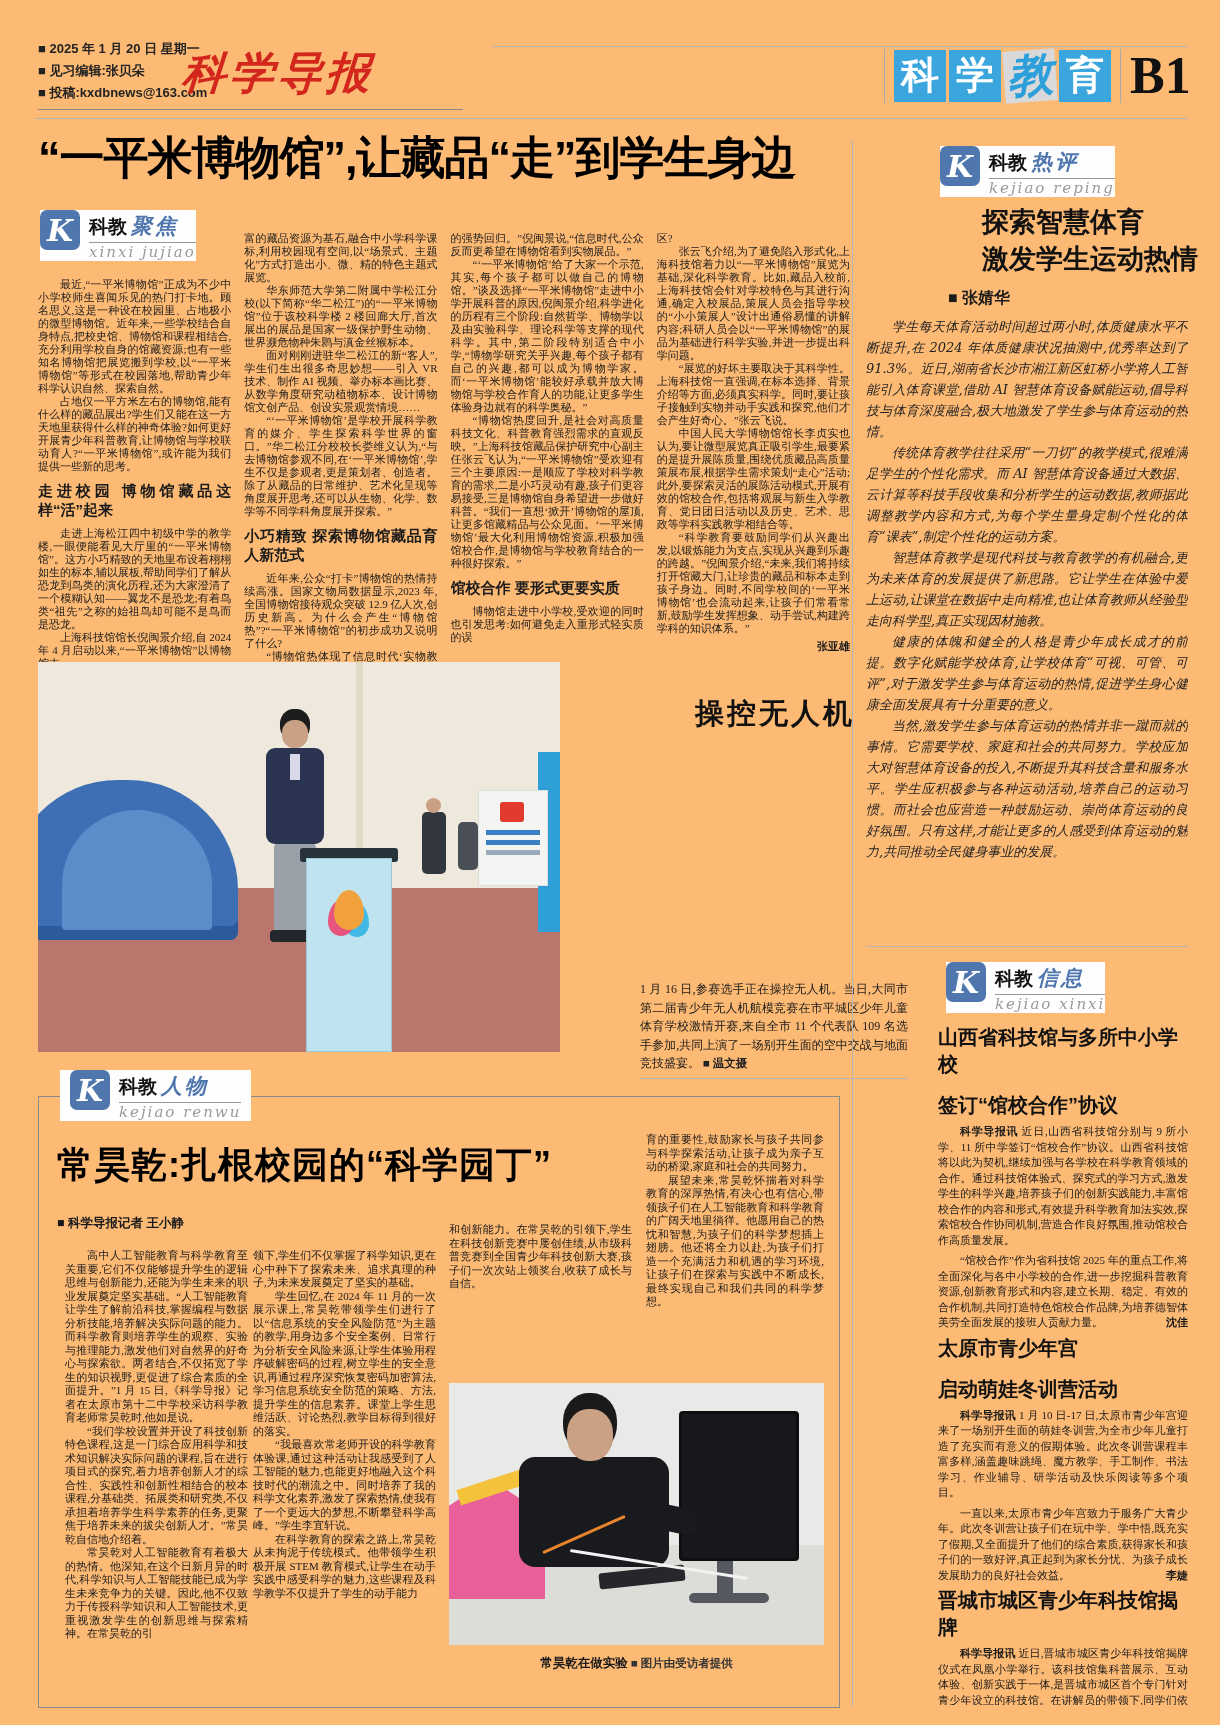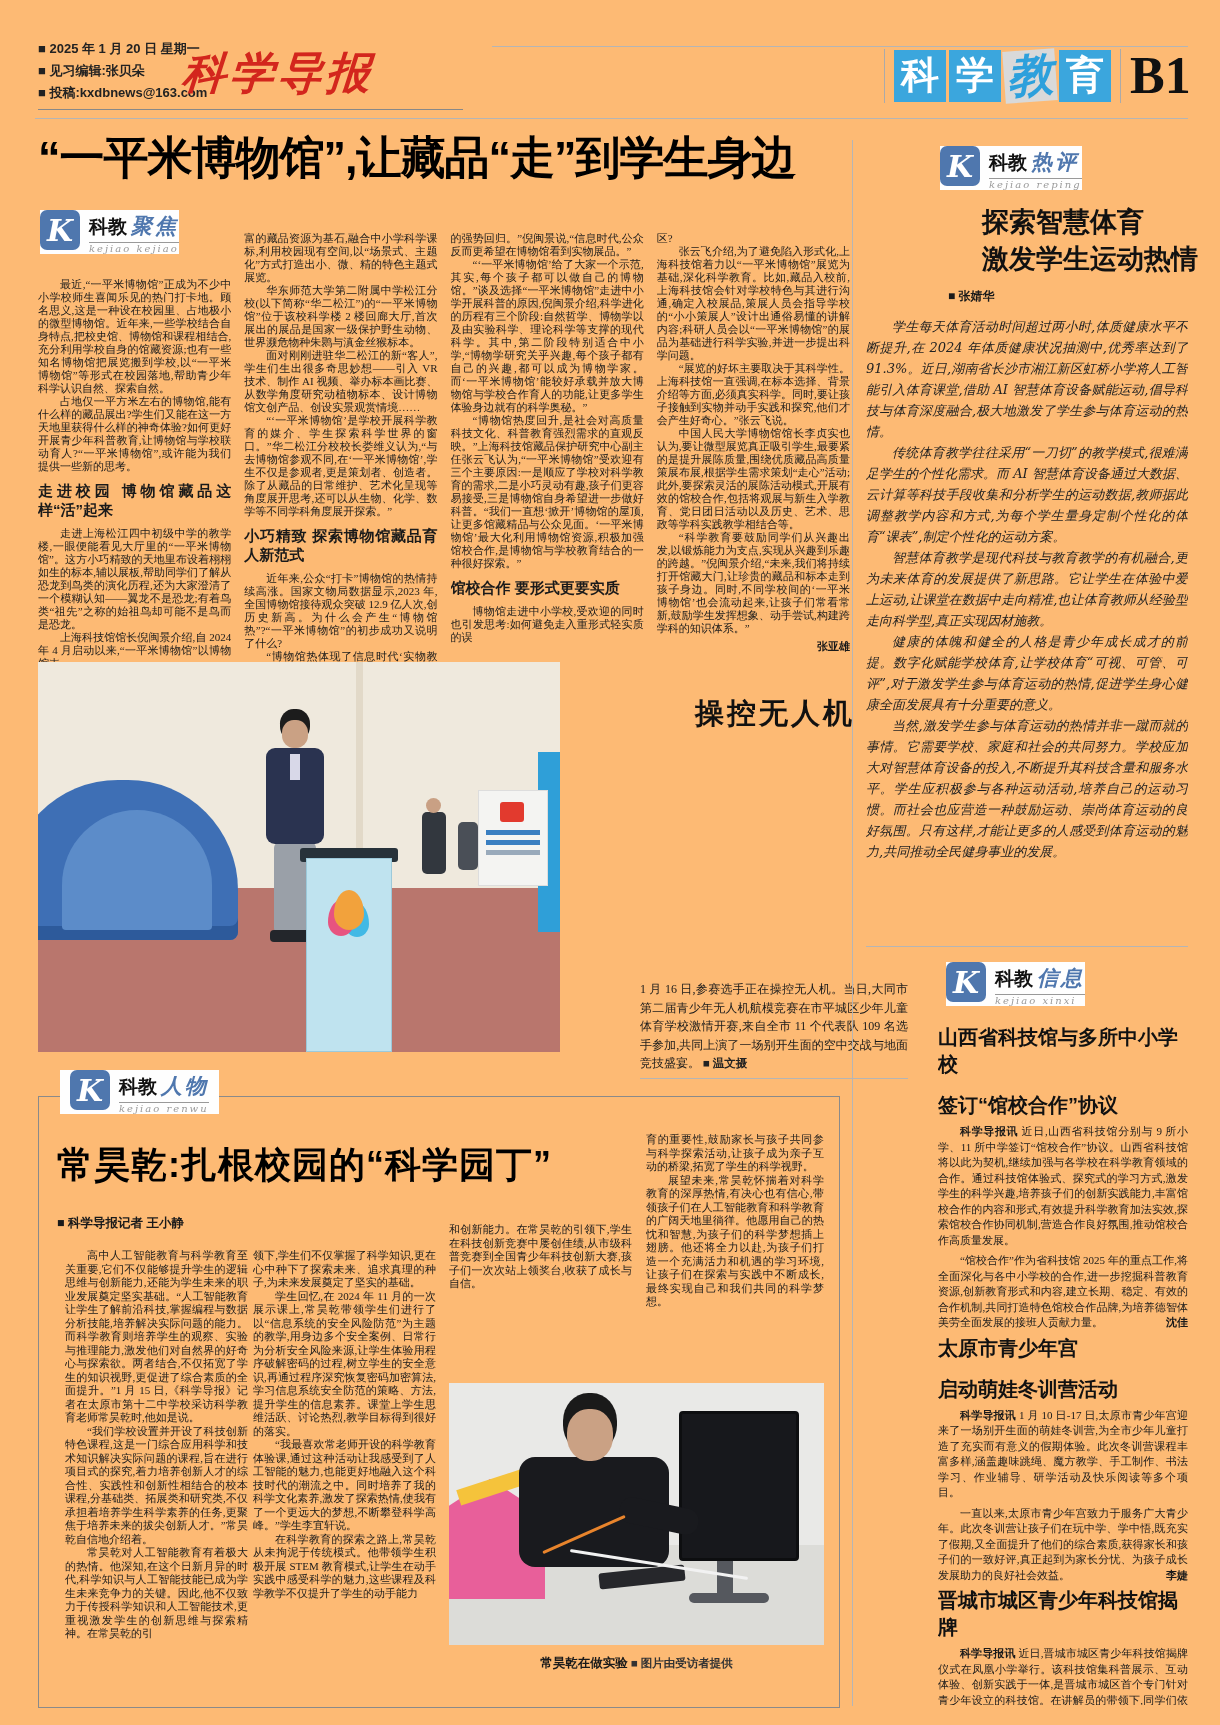--- a/index.html
+++ b/index.html
@@ -28,21 +28,21 @@
   
   .badge { display:flex; align-items:flex-start; gap:9px; background:#fefefe; }
   .kbox { width:40px; height:40px; background:#4f77ae; border-radius:7px; color:#fff;
           font-family:"DejaVu Serif",serif; font-weight:bold; font-style:italic; font-size:30px;
           display:flex; align-items:center; justify-content:center; }
   .bt { padding-top:2px; }
   .bt-cat { font-family:"Liberation Sans",sans-serif; font-weight:bold; font-size:19px; color:#111; }
   .bt-name { font-family:"DejaVu Serif",serif; font-weight:bold; font-style:italic; font-size:21px;
              color:#4f77ae; letter-spacing:3px; margin-left:4px; }
   .bt-line { height:1px; background:#999; margin-top:2px; }
-  .bt-py { font-family:"DejaVu Serif",serif; font-style:italic; font-size:10px; color:#9a9a9a; letter-spacing:2px; }
+  .bt-py { font-family:"DejaVu Serif",serif; font-style:italic; font-size:15px; color:#9a9a9a; letter-spacing:2px; }
 
   
   .headline { left:38px; top:128px; width:812px; font-family:"Liberation Sans",sans-serif;
               font-weight:900; font-size:45px; letter-spacing:-1px; color:#000; white-space:nowrap; }
   .focus-badge { left:40px; top:210px; z-index:3; }
   .cols { left:38px; top:232px; width:812px; height:430px; display:flex; gap:13px; overflow:hidden; }
   .col { flex:1; font-size:11px; line-height:13px; text-align:justify; overflow:hidden; }
   .col.first { padding-top:46px; }
   .blk-p { text-indent:2em; }
   .blk-cont { text-indent:0; }
@@ -109,21 +109,21 @@
   .p2-cable { position:absolute; left:120px; top:180px; width:180px; height:3px; background:#f2f2f2; border-radius:2px; transform:rotate(9deg); }
   .p2-cable2 { position:absolute; left:90px; top:150px; width:90px; height:3px; background:#e8842c; border-radius:2px; transform:rotate(-24deg); }
   .caption2 { left:410px; top:558px; width:375px; text-align:center; font-size:12.5px; font-weight:bold; }
   .caption2 .credit { font-weight:bold; color:#333; }
 
   
   .divider-v { left:852px; top:140px; width:1px; height:1566px; background:#b5b5b5; }
   .reping-badge { left:940px; top:146px; }
   .rp-title { left:946px; top:204px; font-family:"Liberation Sans",sans-serif; font-weight:800;
               font-size:27px; line-height:37px; color:#111;margin-left:36px; }
-  .rp-byline { left:948px; top:288px; font-family:"Liberation Sans",sans-serif; font-weight:bold; font-size:12px; }
+  .rp-byline { left:948px; top:288px; font-family:"Liberation Sans",sans-serif; font-weight:bold; font-size:16px; }
   .rp-body { left:866px; top:316px; width:322px; height:622px; overflow:hidden;
              font-family:"DejaVu Serif",serif; font-style:italic; font-size:13px; line-height:21px; text-align:justify; color:#222; }
   .rp-body .blk-p { text-indent:2em; }
   .side-rule { left:866px; top:946px; width:322px; }
   .xinxi-badge { left:946px; top:962px; }
   .xinxi { left:938px; top:1020px; width:250px; height:685px; overflow:hidden; }
   .x-title { font-family:"Liberation Sans",sans-serif; font-weight:800; font-size:20px; line-height:27px;
              color:#111; margin-top:14px; }
   .x-title:first-child { margin-top:4px; }
   .x-p { font-size:11px; line-height:15.5px; text-align:justify; text-indent:2em; margin-top:5px; }
@@ -153,21 +153,21 @@
   </div>
   <div class="abs rule head-rule"></div>
 
   <h1 class="abs headline">“一平米博物馆”,让藏品“走”到学生身边</h1>
 
   <div class="abs badge focus-badge">
     <div class="kbox">K</div>
     <div class="bt">
       <span class="bt-cat">科教</span><span class="bt-name">聚焦</span>
       <div class="bt-line"></div>
-      <div class="bt-py">kejiao kejiao</div>
+      <div class="bt-py">xinxi jujiao</div>
     </div>
   </div>
 
   <div class="abs cols">
     <div class="col first">
         <div class="blk blk-p">最近,“一平米博物馆”正成为不少中小学校师生喜闻乐见的热门打卡地。顾名思义,这是一种设在校园里、占地极小的微型博物馆。近年来,一些学校结合自身特点,把校史馆、博物馆和课程相结合,充分利用学校自身的馆藏资源;也有一些知名博物馆把展览搬到学校,以“一平米博物馆”等形式在校园落地,帮助青少年科学认识自然、探索自然。</div>
         <div class="blk blk-p">占地仅一平方米左右的博物馆,能有什么样的藏品展出?学生们又能在这一方天地里获得什么样的神奇体验?如何更好开展青少年科普教育,让博物馆与学校联动育人?“一平米博物馆”,或许能为我们提供一些新的思考。</div>
         <div class="blk blk-sub">走进校园 博物馆藏品这样“活”起来</div>
         <div class="blk blk-p">走进上海松江四中初级中学的教学楼,一眼便能看见大厅里的“一平米博物馆”。这方小巧精致的天地里布设着栩栩如生的标本,辅以展板,帮助同学们了解从恐龙到鸟类的演化历程,还为大家澄清了一个模糊认知——翼龙不是恐龙;有着鸟类“祖先”之称的始祖鸟却可能不是鸟而是恐龙。</div>
         <div class="blk blk-p">上海科技馆馆长倪闽景介绍,自 2024 年 4 月启动以来,“一平米博物馆”以博物馆丰</div>
@@ -296,21 +296,21 @@
     <div class="abs rcol rcol2">
         <div class="blk blk-cont">领下,学生们不仅掌握了科学知识,更在心中种下了探索未来、追求真理的种子,为未来发展奠定了坚实的基础。</div>
         <div class="blk blk-p">学生回忆,在 2024 年 11 月的一次展示课上,常昊乾带领学生们进行了以“信息系统的安全风险防范”为主题的教学,用身边多个安全案例、日常行为分析安全风险来源,让学生体验用程序破解密码的过程,树立学生的安全意识,再通过程序深究恢复密码加密算法,学习信息系统安全防范的策略、方法,提升学生的信息素养。课堂上学生思维活跃、讨论热烈,教学目标得到很好的落实。</div>
         <div class="blk blk-p">“我最喜欢常老师开设的科学教育体验课,通过这种活动让我感受到了人工智能的魅力,也能更好地融入这个科技时代的潮流之中。同时培养了我的科学文化素养,激发了探索热情,使我有了一个更远大的梦想,不断攀登科学高峰。”学生李宜轩说。</div>
         <div class="blk blk-p">在科学教育的探索之路上,常昊乾从未拘泥于传统模式。他带领学生积极开展 STEM 教育模式,让学生在动手实践中感受科学的魅力,这些课程及科学教学不仅提升了学生的动手能力</div>
       </div>
     <div class="abs rcol rcol3">
         <div class="blk blk-cont">和创新能力。在常昊乾的引领下,学生在科技创新竞赛中屡创佳绩,从市级科普竞赛到全国青少年科技创新大赛,孩子们一次次站上领奖台,收获了成长与自信。</div>
       </div>
     <div class="abs rcol rcol4">
-        <div class="blk blk-cont">育的重要性,鼓励家长与孩子共同参与科学探索活动,让孩子成为亲子互动的桥梁,拓宽了学生的科学视野。</div>
+        <div class="blk blk-cont">育的重要性,鼓励家长与孩子共同参与科学探索活动,让孩子成为亲子互动的桥梁,家庭和社会的共同努力。</div>
         <div class="blk blk-p">展望未来,常昊乾怀揣着对科学教育的深厚热情,有决心也有信心,带领孩子们在人工智能教育和科学教育的广阔天地里徜徉。他愿用自己的热忱和智慧,为孩子们的科学梦想插上翅膀。他还将全力以赴,为孩子们打造一个充满活力和机遇的学习环境,让孩子们在探索与实践中不断成长,最终实现自己和我们共同的科学梦想。</div>
       </div>
     <div class="abs photo2">
       <div class="p2-house"></div>
       <div class="p2-house-roof"></div>
       <div class="p2-monitor"></div>
       <div class="p2-monitor-stand"></div>
       <div class="p2-monitor-base"></div>
       <div class="p2-person-body"></div>
       <div class="p2-person-head"></div>

